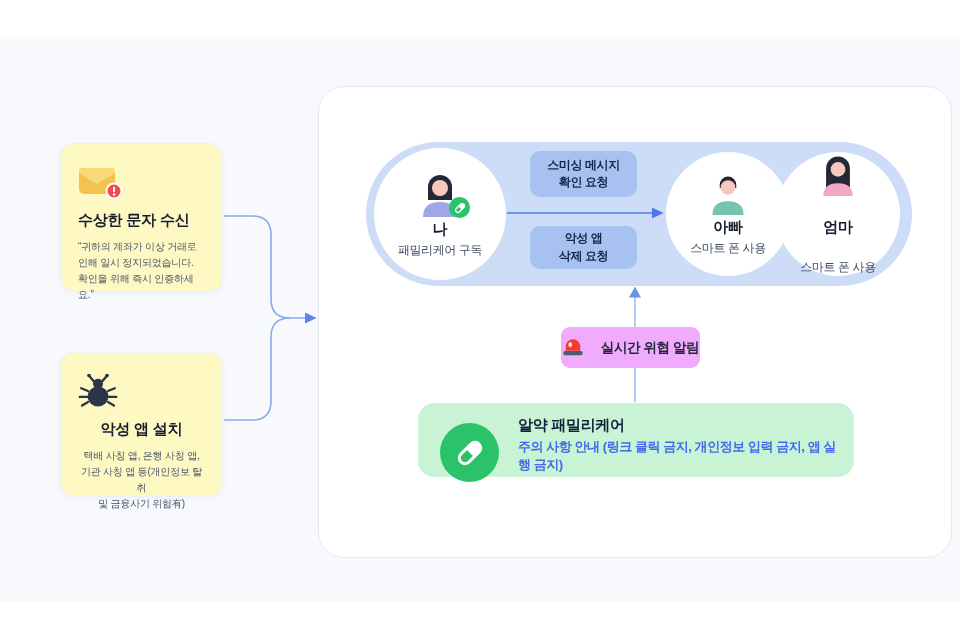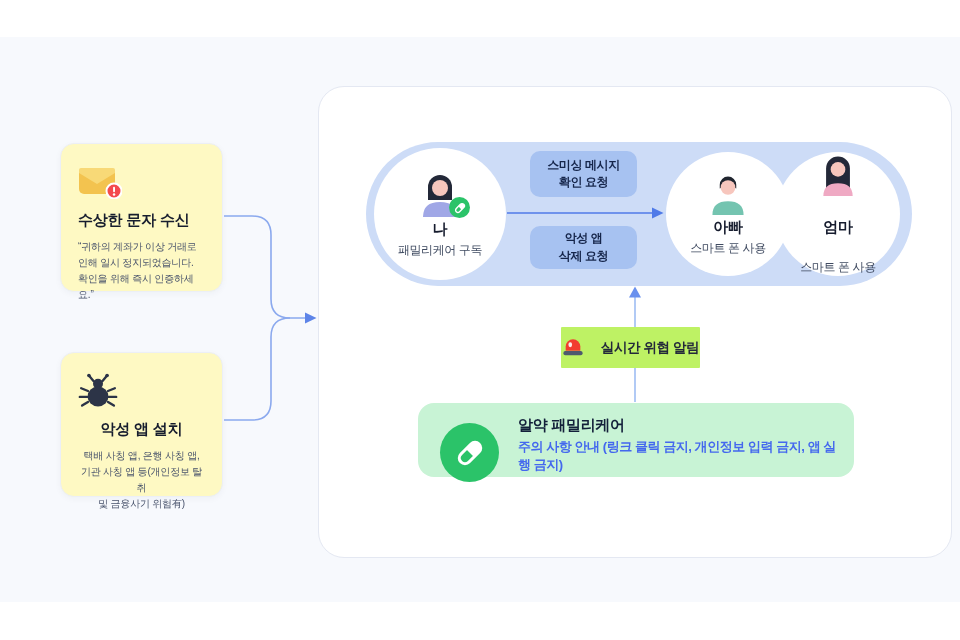--- a/index.html
+++ b/index.html
@@ -49,21 +49,21 @@
   .person-desc{margin-top:3px;font-size:12px;color:#3f4a60;letter-spacing:-.4px;}
   .req-box{
     position:absolute;left:530px;width:107px;background:#a7c2f1;border-radius:10px;
     display:flex;align-items:center;justify-content:center;z-index:30;
   }
   .req-1{top:151px;height:46px;}
   .req-2{top:226px;height:43px;}
   .req-label{font-size:12px;font-weight:600;color:#15254a;line-height:1.45;text-align:center;white-space:pre-line;letter-spacing:-.4px;}
   .alert-box{
     position:absolute;left:561px;top:327px;width:139px;height:41px;
-    background:#bef264;border-radius:1px;z-index:60;
+    background:#f0abfc;border-radius:9px;z-index:60;
     display:flex;align-items:center;justify-content:center;gap:17px;box-sizing:border-box;
   }
   .alert-label{font-size:13.5px;font-weight:700;color:#23293a;letter-spacing:-.4px;}
   .service-box{
     position:absolute;left:418px;top:403px;width:436px;height:74px;
     background:#c8f3d5;border-radius:16px;z-index:30;box-sizing:border-box;
   }
   .service-logo{
     position:absolute;left:22px;top:20px;width:59px;height:59px;border-radius:50%;
     background:#2bc369;display:flex;align-items:center;justify-content:center;

